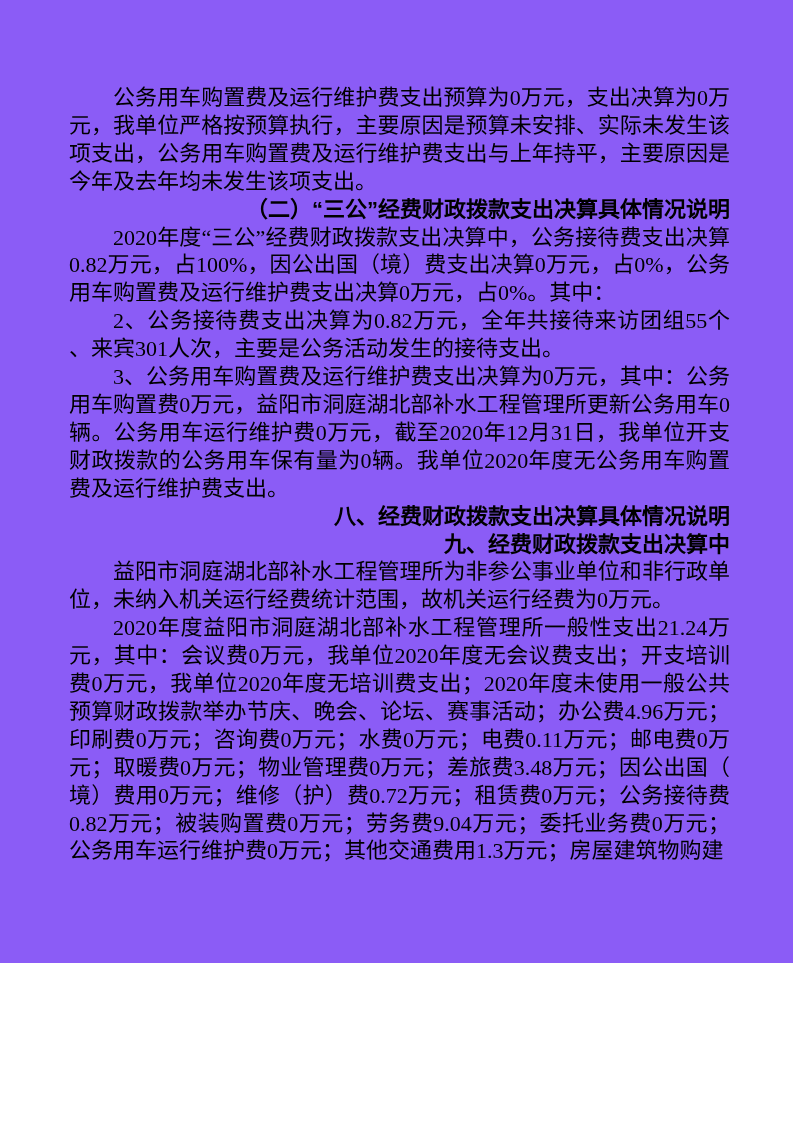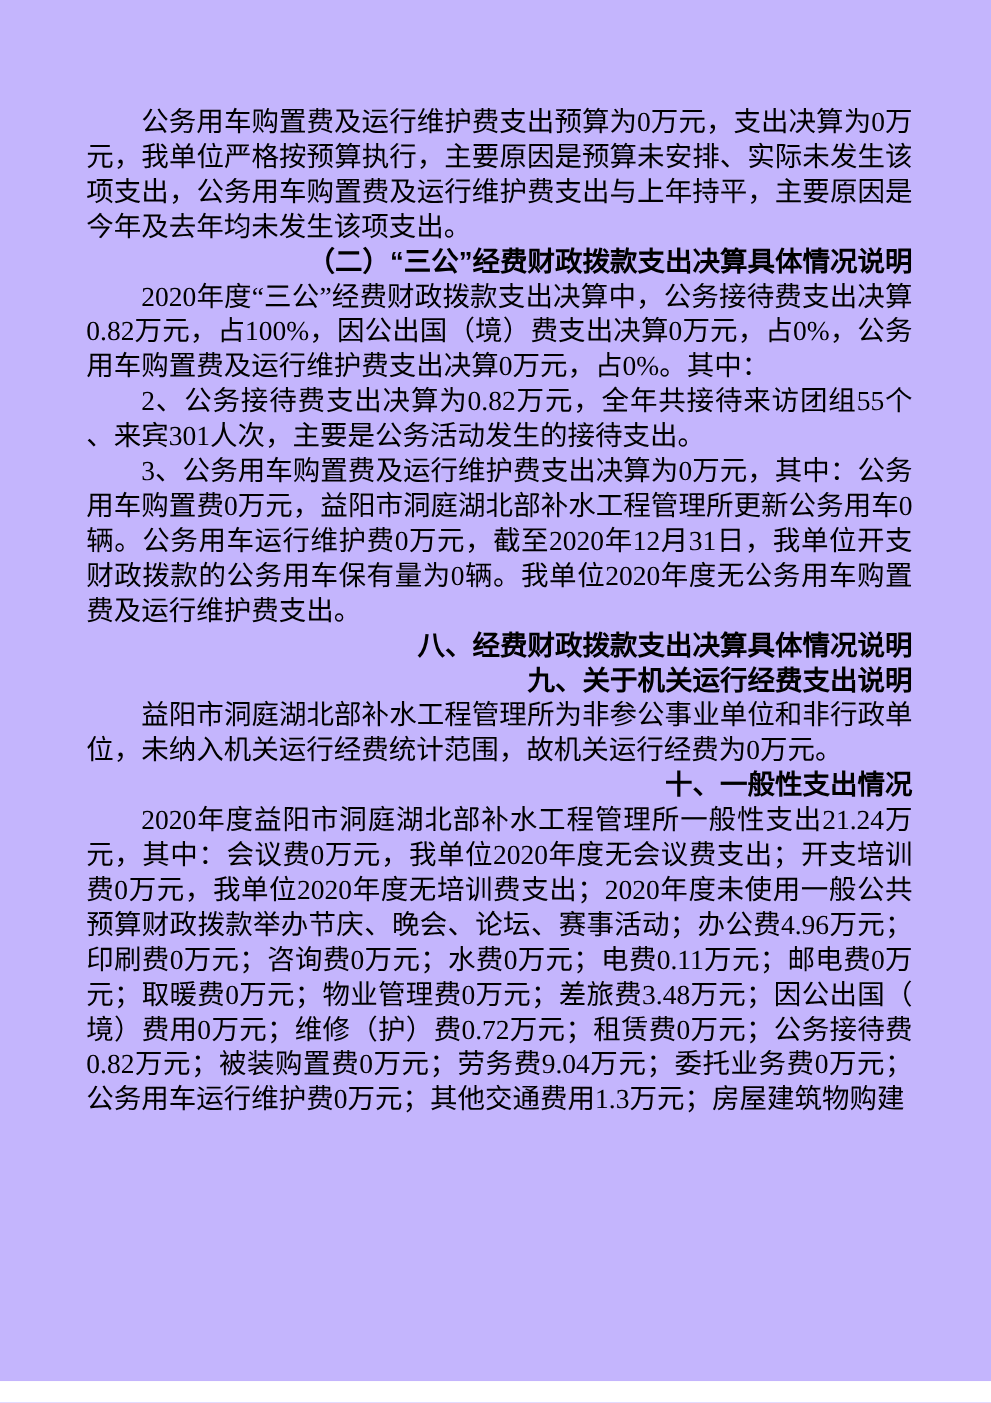--- a/index.html
+++ b/index.html
@@ -3,22 +3,22 @@
 <meta charset="utf-8">
 <style>
   html, body {
     margin: 0;
     padding: 0;
     background: #ffffff;
   }
   .page {
     position: relative;
     width: 793px;
-    height: 1105px;
-    background: #c4b5fd;
+    height: 963px;
+    background: #8b5cf6;
     overflow: hidden;
     color: #000000;
     font-family: "Liberation Serif", "DejaVu Serif", serif;
   }
   .content {
     position: absolute;
     left: 69px;
     top: 84px;
     width: 661px;
   }
@@ -44,18 +44,17 @@
 <body>
 
 <div class="page">
   <div class="content">
       <p class="body">公务用车购置费及运行维护费支出预算为0万元，支出决算为0万元，我单位严格按预算执行，主要原因是预算未安排、实际未发生该项支出，公务用车购置费及运行维护费支出与上年持平，主要原因是今年及去年均未发生该项支出。</p>
       <p class="heading">（二）“三公”经费财政拨款支出决算具体情况说明</p>
       <p class="body">2020年度“三公”经费财政拨款支出决算中，公务接待费支出决算0.82万元，占100%，因公出国（境）费支出决算0万元，占0%，公务用车购置费及运行维护费支出决算0万元，占0%。其中：</p>
       <p class="body">2、公务接待费支出决算为0.82万元，全年共接待来访团组55个、来宾301人次，主要是公务活动发生的接待支出。</p>
       <p class="body">3、公务用车购置费及运行维护费支出决算为0万元，其中：公务用车购置费0万元，益阳市洞庭湖北部补水工程管理所更新公务用车0辆。公务用车运行维护费0万元，截至2020年12月31日，我单位开支财政拨款的公务用车保有量为0辆。我单位2020年度无公务用车购置费及运行维护费支出。</p>
       <p class="heading">八、经费财政拨款支出决算具体情况说明</p>
-      <p class="heading">九、关于机关运行经费支出说明</p>
+      <p class="heading">九、经费财政拨款支出决算中</p>
       <p class="body">益阳市洞庭湖北部补水工程管理所为非参公事业单位和非行政单位，未纳入机关运行经费统计范围，故机关运行经费为0万元。</p>
-      <p class="heading">十、一般性支出情况</p>
       <p class="body">2020年度益阳市洞庭湖北部补水工程管理所一般性支出21.24万元，其中：会议费0万元，我单位2020年度无会议费支出；开支培训费0万元，我单位2020年度无培训费支出；2020年度未使用一般公共预算财政拨款举办节庆、晚会、论坛、赛事活动；办公费4.96万元；印刷费0万元；咨询费0万元；水费0万元；电费0.11万元；邮电费0万元；取暖费0万元；物业管理费0万元；差旅费3.48万元；因公出国（境）费用0万元；维修（护）费0.72万元；租赁费0万元；公务接待费0.82万元；被装购置费0万元；劳务费9.04万元；委托业务费0万元；公务用车运行维护费0万元；其他交通费用1.3万元；房屋建筑物购建</p>
     </div>
 </div>
 
 </body></html>

